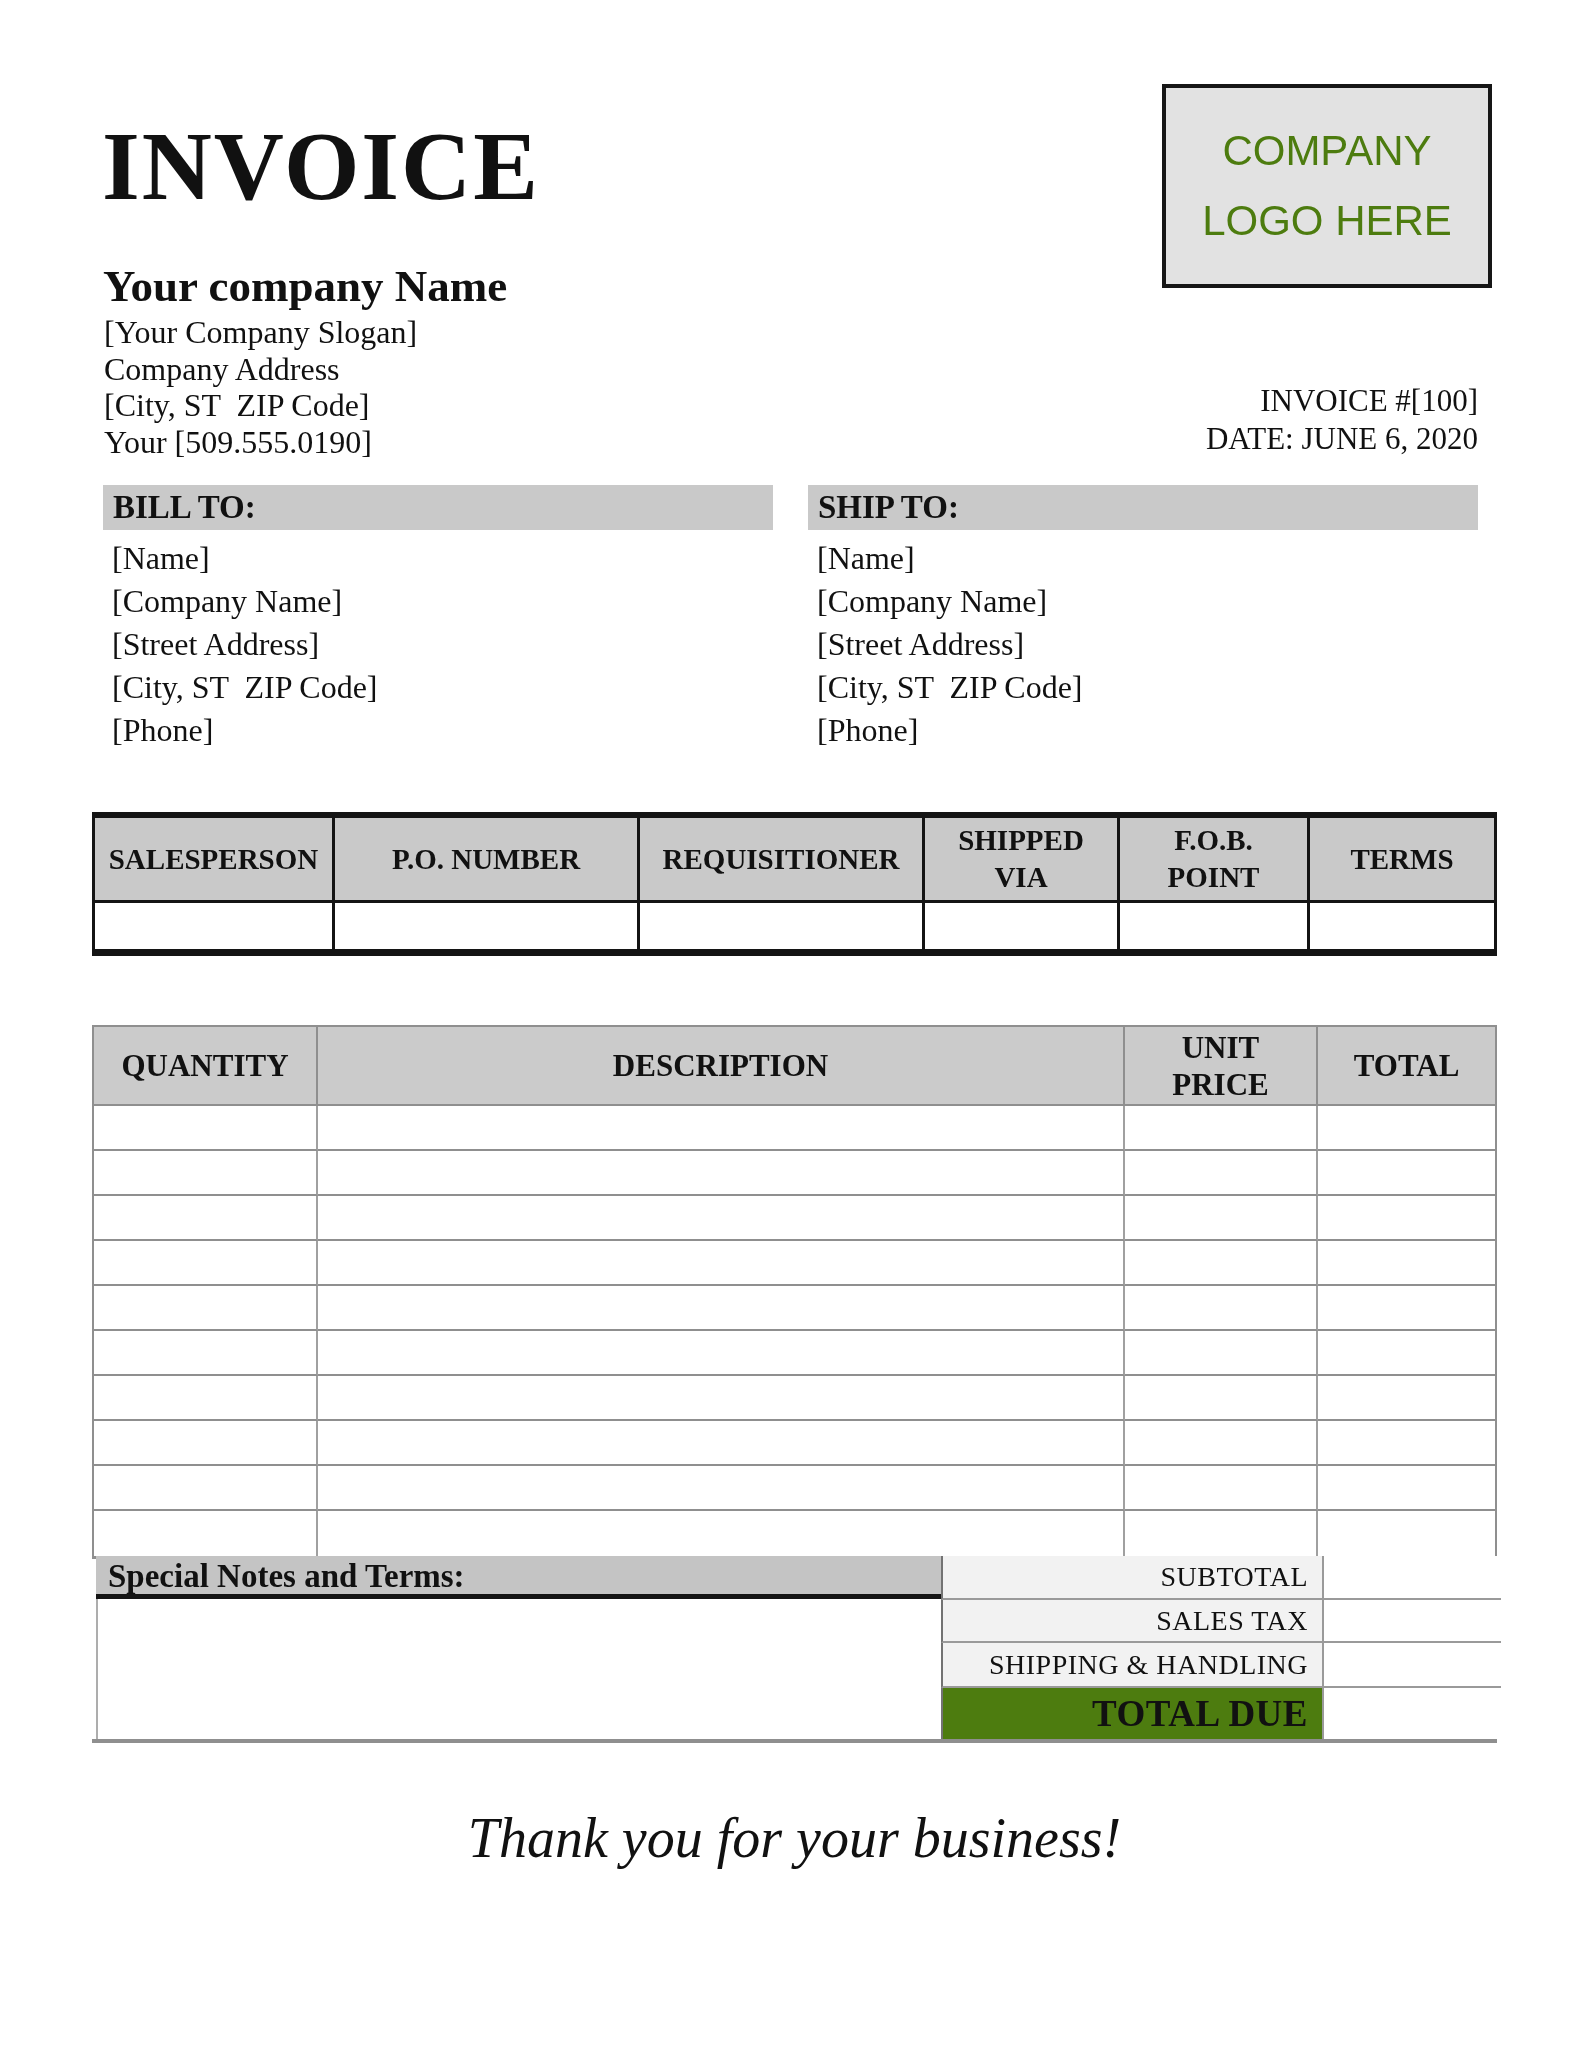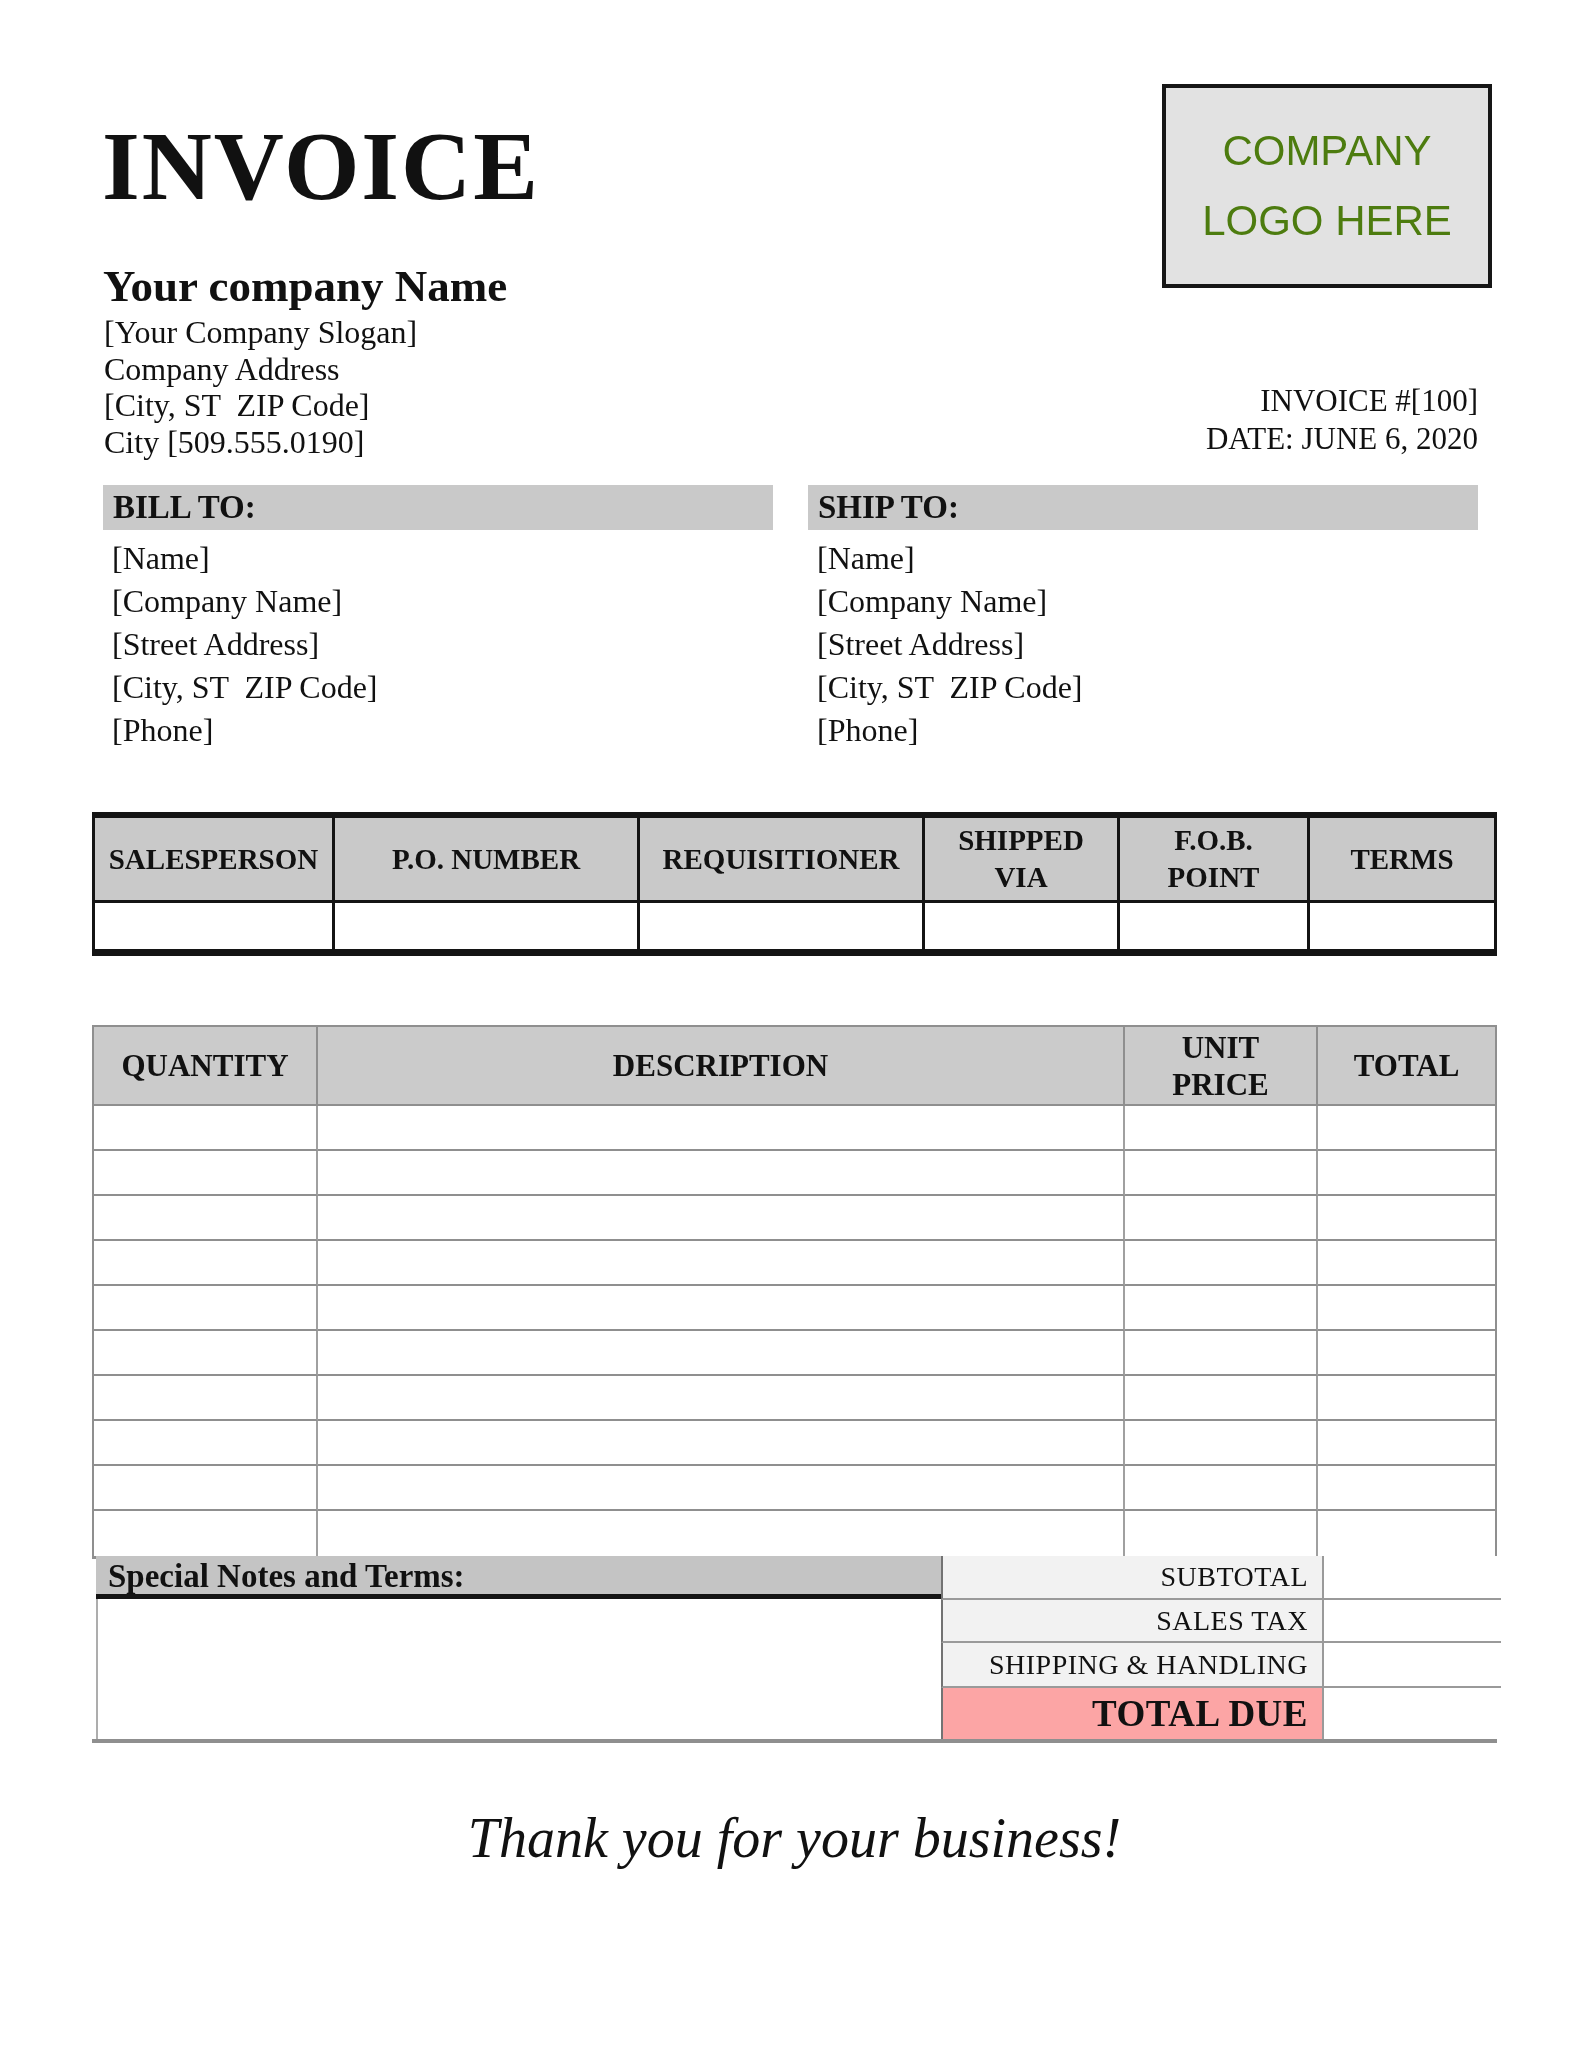--- a/index.html
+++ b/index.html
@@ -55,21 +55,21 @@
   .bottom-grid { position:absolute; left:96px; top:1556px; width:1405px; height:183px;
                  display:grid; grid-template-columns:845px 381px 179px; grid-template-rows:44px 43px 45px 51px; }
   .notes-cell { grid-column:1; grid-row:1 / span 4; position:relative; background:#fff;
                 border-left:2px solid #adadad; }
   .notes-bar { height:43px; background:#c4c4c4; border-bottom:5px solid #141414; margin-left:-2px;
                font-size:33px; font-weight:bold; line-height:40px; padding-left:12px; }
   .sum-label { background:#f2f2f2; border-left:2px solid #737373; border-bottom:2px solid #9a9a9a;
                display:flex; align-items:center; justify-content:flex-end; padding-right:14px;
                font-size:28px; letter-spacing:0.5px; }
   .sum-value { background:#fff; border-left:2px solid #9a9a9a; border-bottom:2px solid #9a9a9a; }
-  .total-label { background:#fca5a5; border-bottom:none; font-size:37px; font-weight:bold; }
+  .total-label { background:#4d7c0f; border-bottom:none; font-size:37px; font-weight:bold; }
   .total-value { border-bottom:none; }
   .bottom-rule { position:absolute; left:92px; top:1739px; width:1405px; height:4px; background:#8f8f8f; }
 
   .thanks { position:absolute; left:92px; top:1806px; width:1405px; text-align:center;
             font-size:56px; font-style:italic; }
 </style>
 </head>
 <body>
 
 <div class="page">
@@ -79,21 +79,21 @@
   <div class="logo-box">
     <span>COMPANY LOGO HERE</span>
   </div>
 
   <div class="company-name">Your company Name</div>
 
   <div class="company-lines">
     <div>[Your Company Slogan]</div>
     <div>Company Address</div>
     <div>[City, ST  ZIP Code]</div>
-    <div>City [509.555.0190]</div>
+    <div>Your [509.555.0190]</div>
   </div>
 
   <div class="invoice-meta">
     <div>INVOICE #[100]</div>
     <div>DATE: JUNE 6, 2020</div>
   </div>
 
   <div class="addr-bar bar-bill">BILL TO:</div>
   <div class="addr-bar bar-ship">SHIP TO:</div>
 

